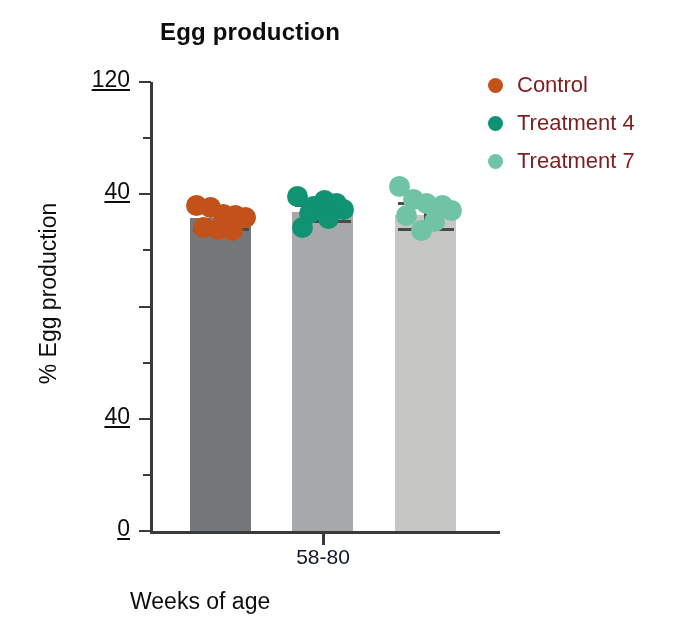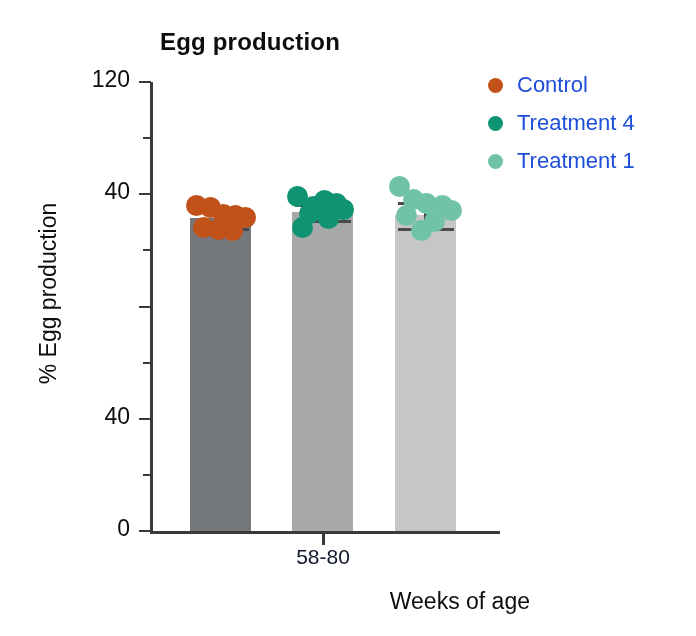--- a/index.html
+++ b/index.html
@@ -3,50 +3,50 @@
 <meta charset="utf-8">
 <style>
   html,body{margin:0;padding:0;}
   body{
     width:696px;height:636px;background:#ffffff;
     font-family:"Liberation Sans", sans-serif;
     color:#111111;overflow:hidden;position:relative;
   }
   #figure{position:absolute;left:0;top:0;width:696px;height:636px;}
   .ttl{
-    position:absolute;left:0;top:28px;width:500px;text-align:center;
+    position:absolute;left:0;top:18px;width:500px;text-align:center;
     font-size:24px;font-weight:bold;color:#0d0d0d;letter-spacing:.2px;
   }
   .ylabel{
     position:absolute;left:-112px;top:280px;width:320px;text-align:center;
     transform:rotate(-90deg);transform-origin:center center;
     font-size:23px;color:#0d0d0d;
   }
   .xlabel{
-    position:absolute;left:130px;top:588px;width:400px;text-align:right;
+    position:absolute;left:130px;top:588px;width:400px;text-align:left;
     font-size:23px;color:#0d0d0d;
   }
   .xtick-label{
     position:absolute;top:545px;width:140px;text-align:center;
     font-size:21px;color:#0f172a;
   }
   .ytick-label{
     position:absolute;width:70px;text-align:right;
-    font-size:23px;color:#0d0d0d;
+    font-size:23px;color:#0d0d0d;text-decoration:underline;
   }
   .axis-line{position:absolute;background:#3a3a3a;}
   .tick{position:absolute;background:#3a3a3a;height:2px;}
   .bar{position:absolute;}
   .pt{position:absolute;border-radius:50%;}
   .err-v{position:absolute;background:#4a4a4a;width:3px;}
   .err-cap{position:absolute;background:#4a4a4a;height:3px;}
   .legend{position:absolute;left:488px;top:66px;}
   .legend-row{display:flex;align-items:center;height:38px;}
   .legend-dot{width:15px;height:15px;border-radius:50%;margin-right:14px;flex:0 0 auto;}
-  .legend-text{font-size:22px;color:#1d4ed8;white-space:nowrap;}
+  .legend-text{font-size:22px;color:#7f1d1d;white-space:nowrap;}
 </style>
 </head>
 <body>
 
 <div id="figure">
     <div class="ttl">Egg production</div>
     <div class="ylabel">% Egg production</div>
     <div class="xlabel">Weeks of age</div>
     <div class="axis-line" style="left: 150px; top: 82px; width: 3px; height: 451px;"></div>
     <div class="axis-line" style="left: 150px; top: 531px; width: 350px; height: 3px;"></div>
@@ -105,16 +105,16 @@
       <div class="legend-row">
         <div class="legend-dot" style="background: rgb(194, 82, 26);"></div>
         <div class="legend-text">Control</div>
       </div>
       <div class="legend-row">
         <div class="legend-dot" style="background: rgb(15, 147, 114);"></div>
         <div class="legend-text">Treatment 4</div>
       </div>
       <div class="legend-row">
         <div class="legend-dot" style="background: rgb(112, 196, 165);"></div>
-        <div class="legend-text">Treatment 1</div>
+        <div class="legend-text">Treatment 7</div>
       </div>
     </div>
   </div>
 
 </body></html>

